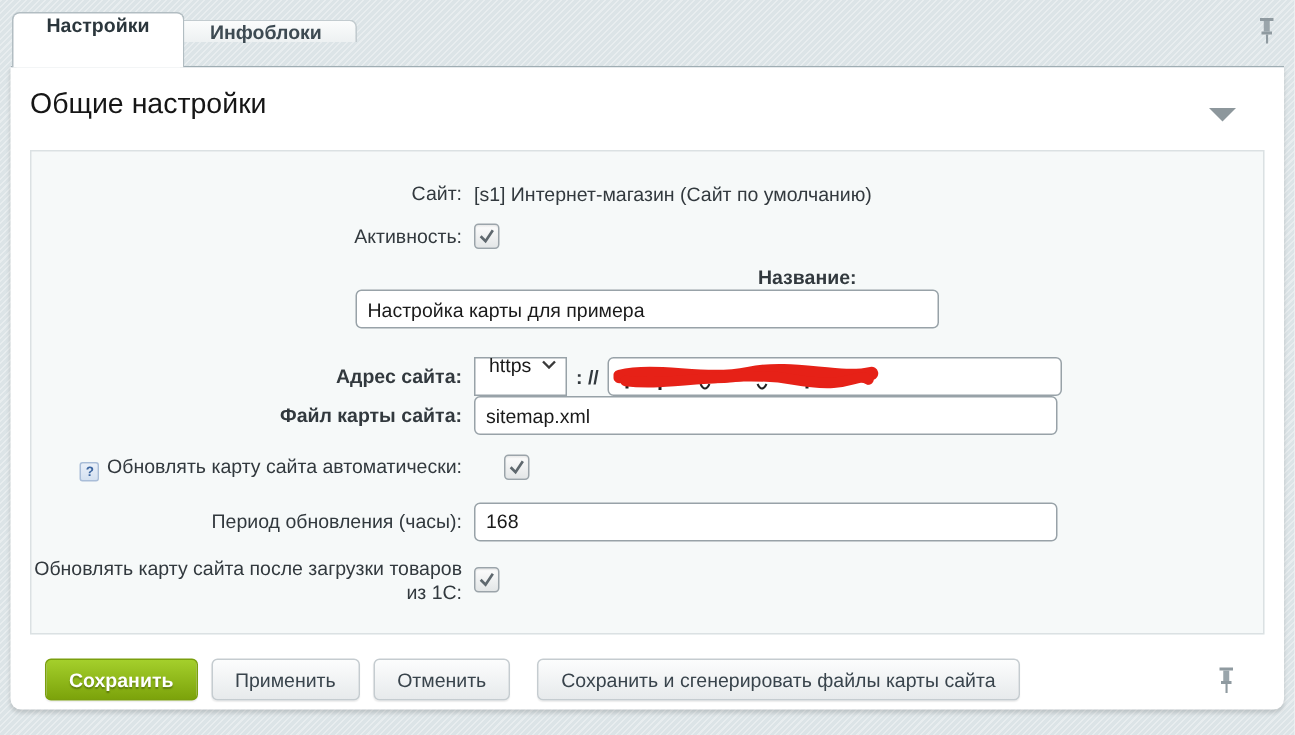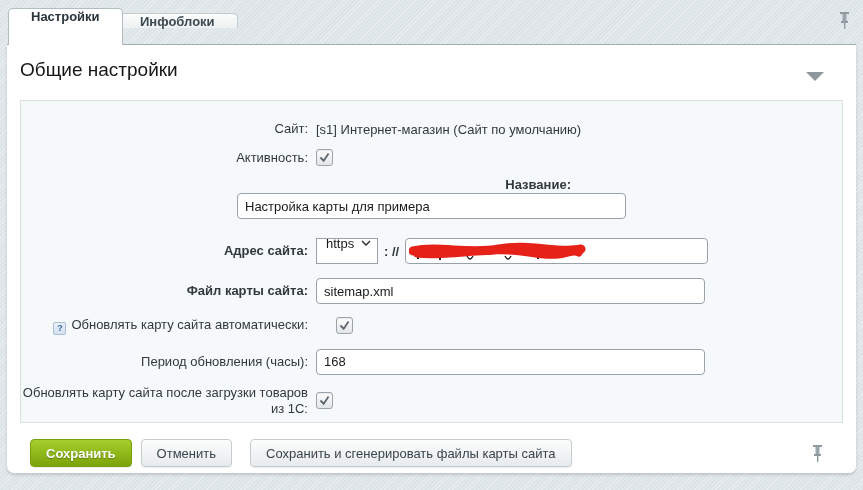--- a/index.html
+++ b/index.html
@@ -198,21 +198,21 @@
         <path d="M96 14 q3 6 6 0" fill="none" stroke="#222" stroke-width="1.4"></path>
         <rect x="128" y="13" width="2" height="4" fill="#222"></rect>
 
         <path d="M4 9 C 30 3, 60 13, 90 7 S 150 12, 172 7" fill="none" stroke="#e62117" stroke-width="9" stroke-linecap="round"></path>
         <path d="M8 12 C 40 16, 80 4, 120 11 S 160 6, 170 11" fill="none" stroke="#e62117" stroke-width="7" stroke-linecap="round"></path>
       </svg>
       <span class="url-suffix">/</span>
     </div>
   </div>
 
-  <div class="row" style="margin-top:14px;">
+  <div class="row" style="">
     <div class="lbl bold">Файл карты сайта:</div>
     <input class="txt-input w-full" type="text" value="sitemap.xml" style="">
   </div>
 
   <div class="row" style="margin-top:13px;gap:20px;">
     <div class="lbl">
       <span class="help">?</span><span>Обновлять карту сайта автоматически:</span>
     </div>
     <span class="cb">
       <svg width="13" height="13" viewBox="0 0 16 16">
@@ -232,20 +232,21 @@
       <svg width="13" height="13" viewBox="0 0 16 16">
         <path d="M3 8 L7 12 L13 3" fill="none" stroke="#5f686e" stroke-width="2.2"></path>
       </svg>
     </span>
   </div>
 
 </div>
 
 <div class="btnbar">
   <button class="btn btn-primary">Сохранить</button>
+  <button class="btn">Применить</button>
   <button class="btn">Отменить</button>
   <button class="btn btn-long">Сохранить и сгенерировать файлы карты сайта</button>
 </div>
 
 <span class="pin" style="left:811px; top:444px;">
   <svg width="13" height="19" viewBox="0 0 13 19">
     <rect x="2" y="1" width="9" height="2" fill="#8f9aa0"></rect>
     <rect x="4.5" y="3" width="4" height="7" fill="#9aa5ab"></rect>
     <rect x="3" y="10" width="7" height="2" fill="#8f9aa0"></rect>
     <rect x="6" y="12" width="1.4" height="6" fill="#8f9aa0"></rect>

